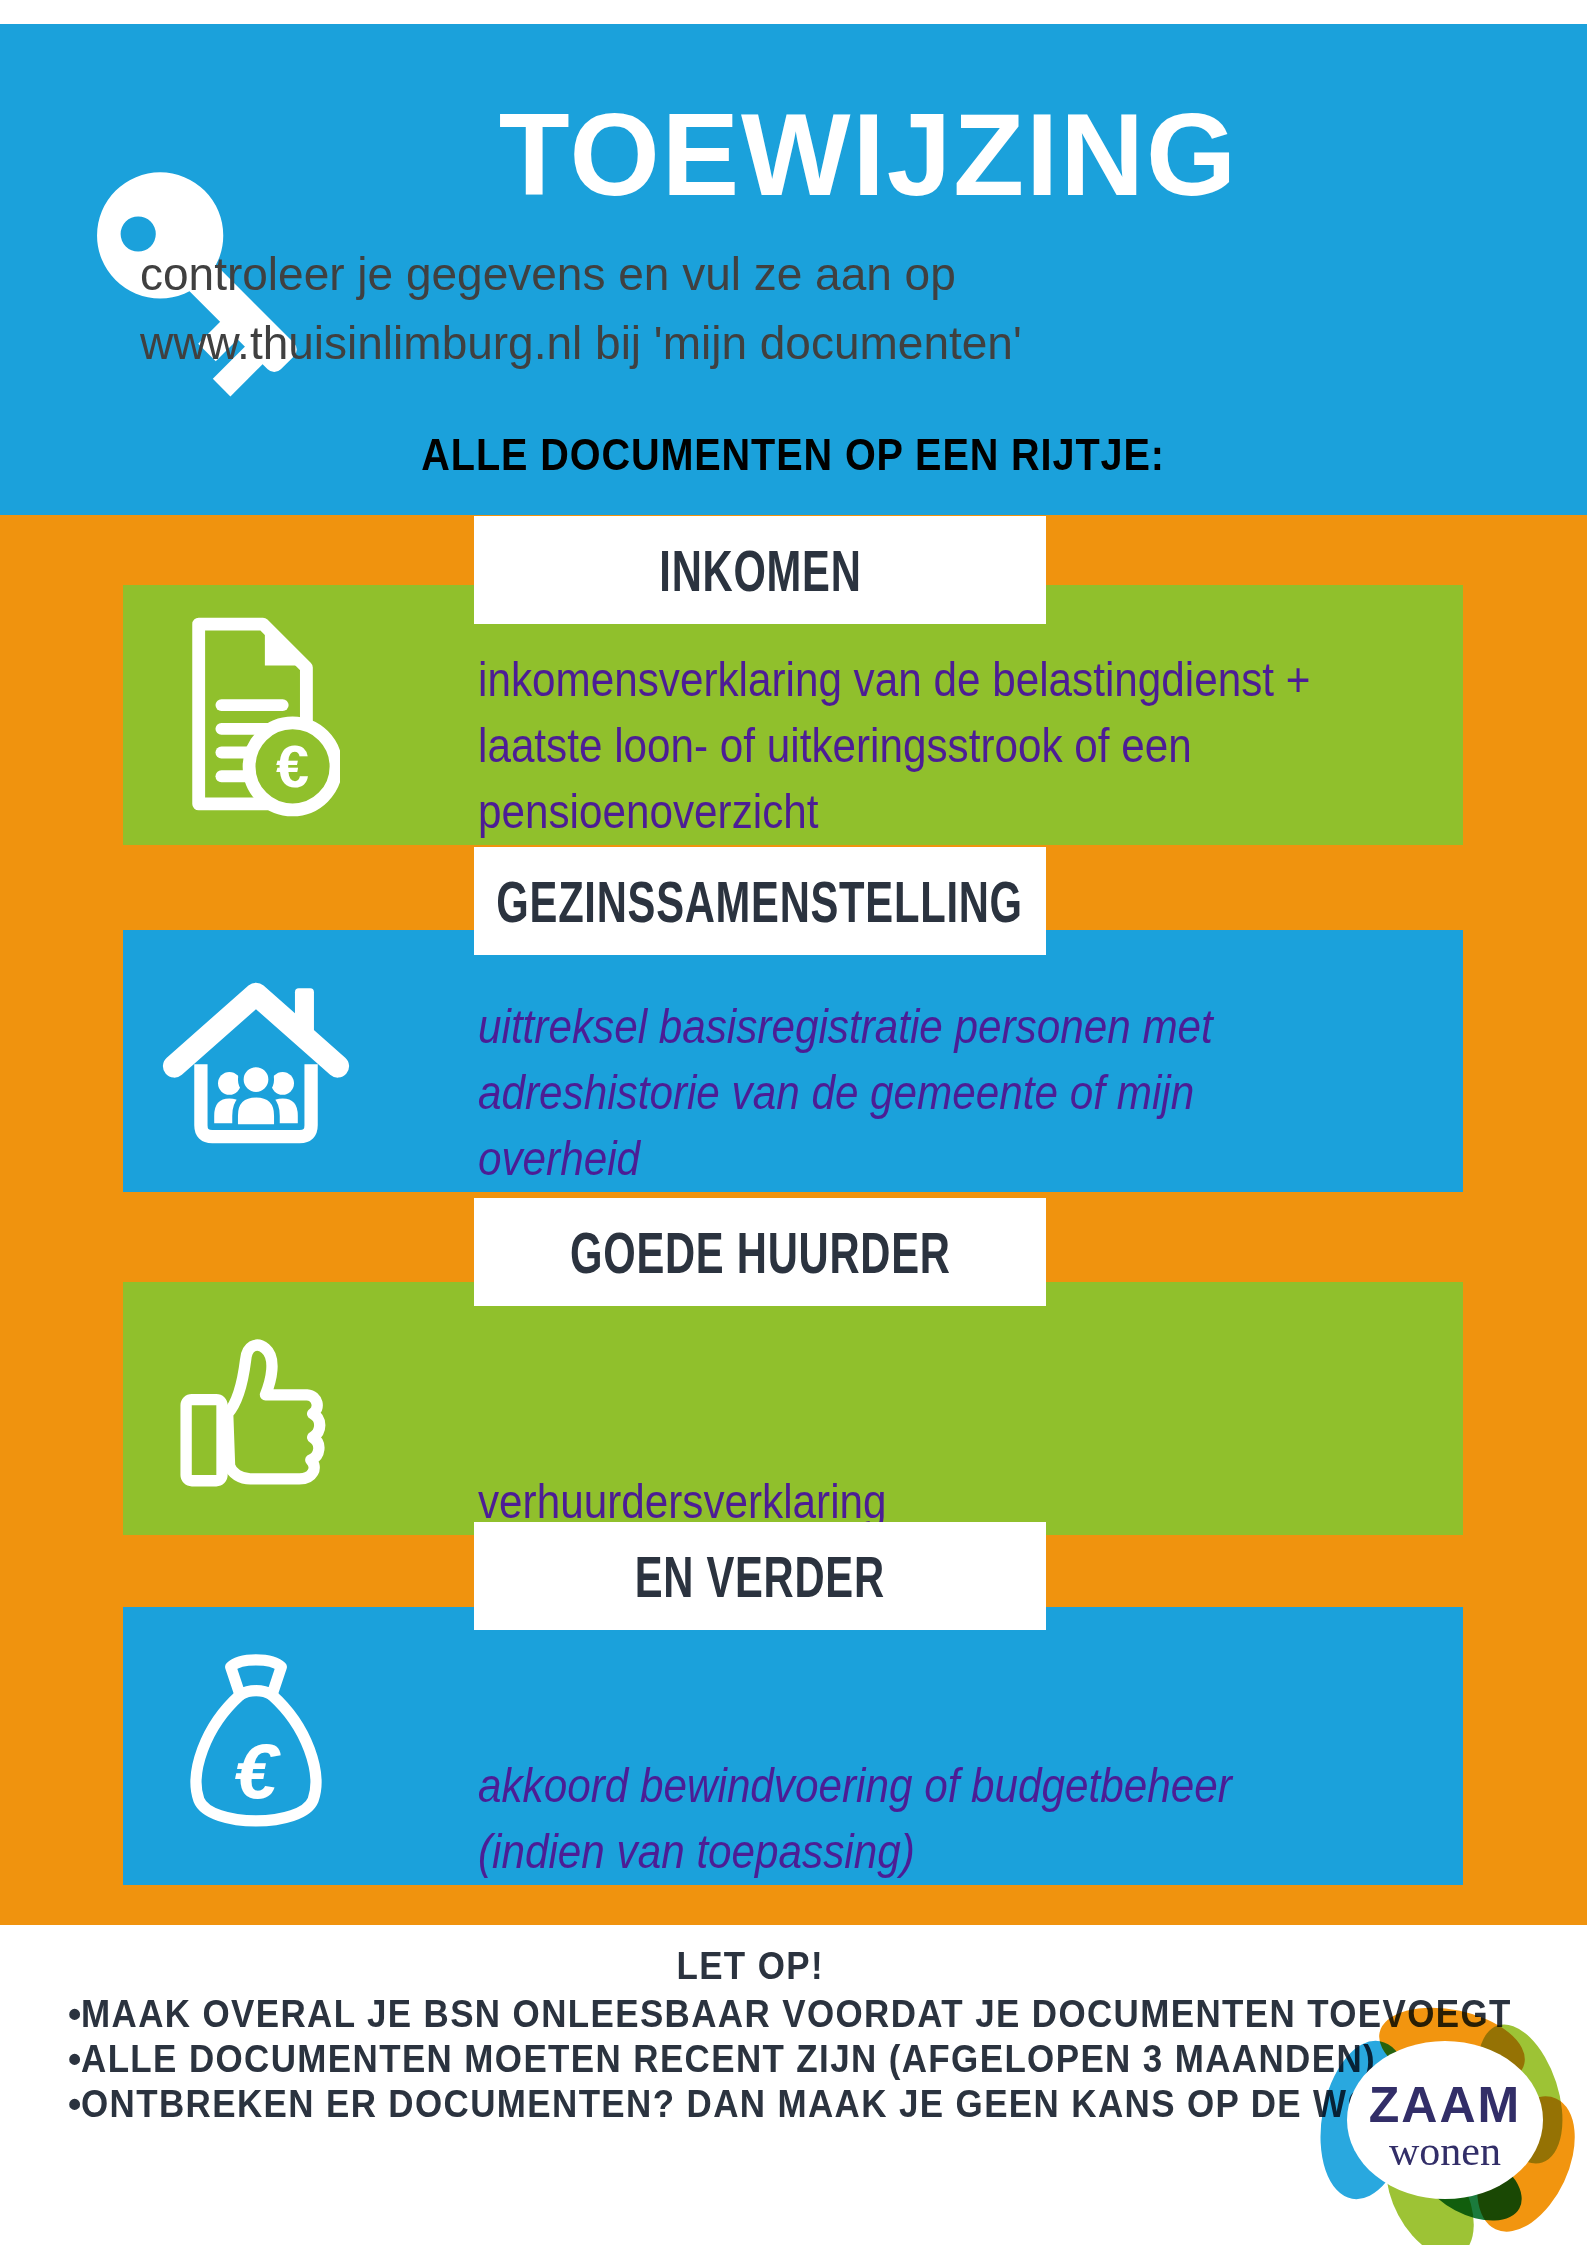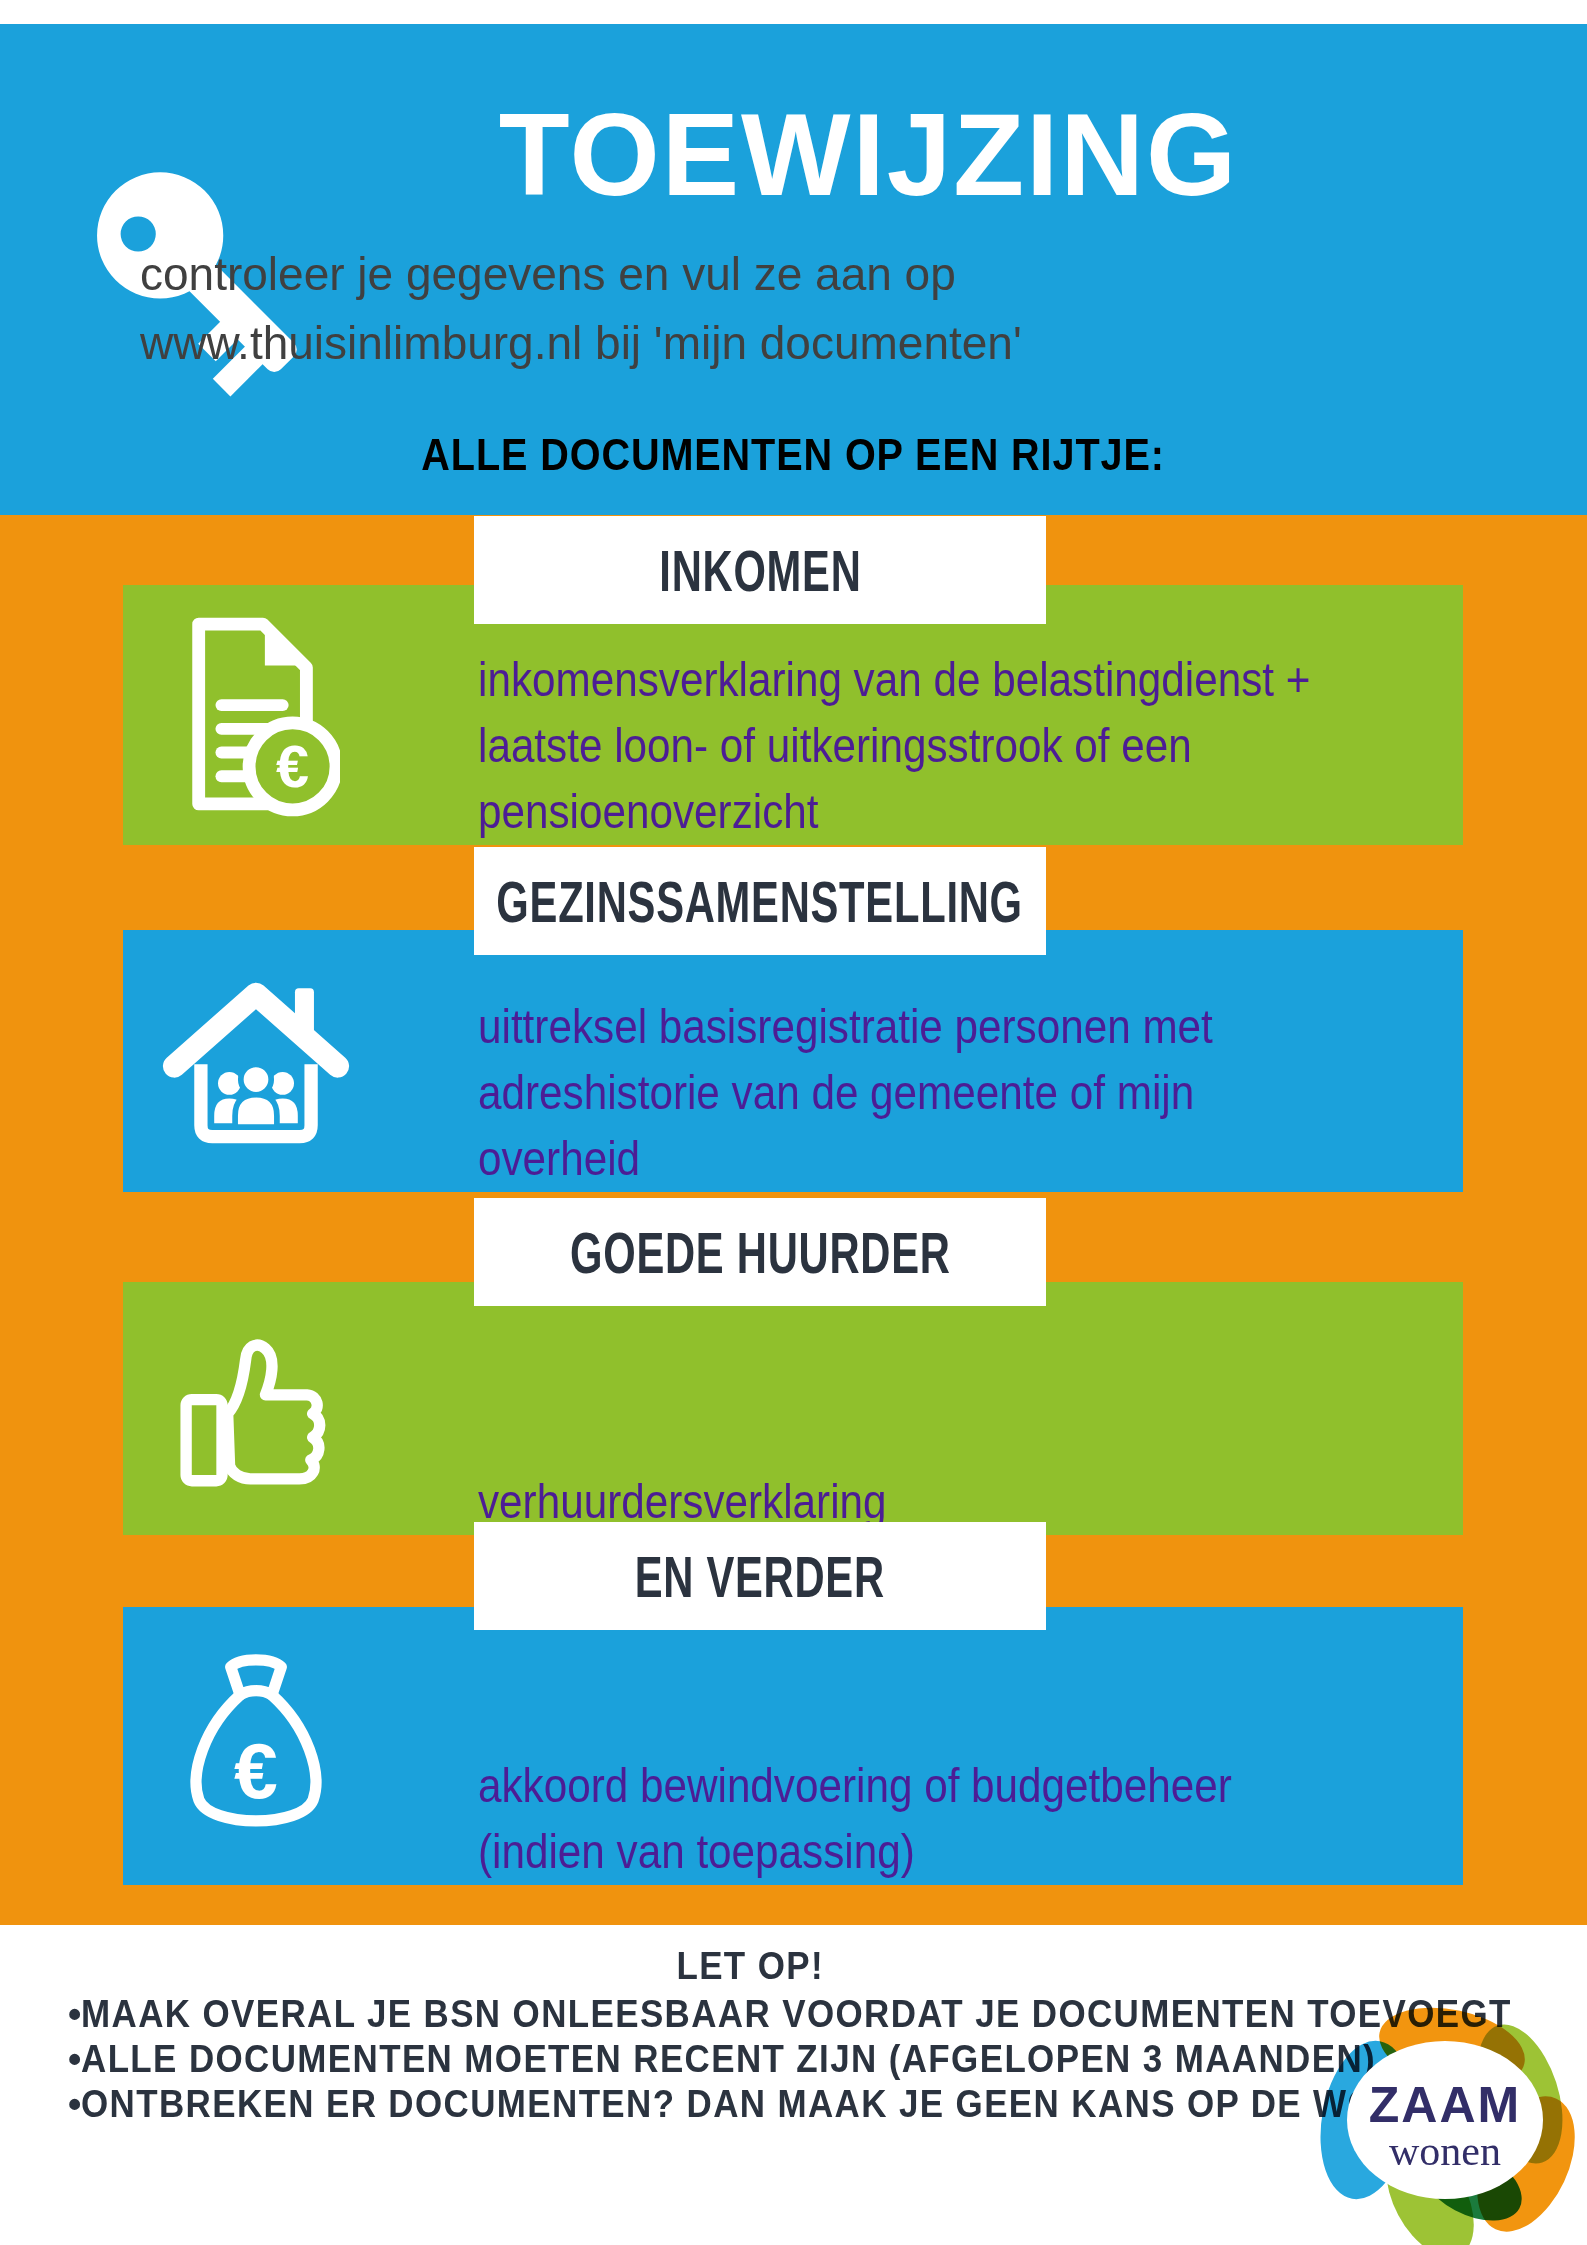--- a/index.html
+++ b/index.html
@@ -18,21 +18,21 @@
            font-size:44px;font-weight:bold;}
   .tagline>span{display:inline-block;transform:scaleX(0.9);letter-spacing:1px;}
   
   .body-bg{left:0;top:515px;width:1587px;height:1410px;background:var(--orange);}
   .sec-label{left:474px;width:572px;height:108px;background:#ffffff;z-index:3;
              display:flex;align-items:center;justify-content:center;color:var(--navy);
              font-size:58px;font-weight:bold;}
   .sec-label>span{display:inline-block;transform:scaleX(0.72);white-space:nowrap;letter-spacing:1px;}
   .box{left:123px;width:1340px;z-index:2;}
   .sec-green{background:var(--green);color:var(--green);}
-  .sec-blue{background:var(--blue);color:var(--blue);}
+  .sec-blue{background:var(--blue);color:var(--blue);font-style:italic;}
   .icon-slot{position:absolute;left:28px;top:0;bottom:0;width:210px;
              display:flex;align-items:center;justify-content:center;}
   .box-text{position:absolute;left:355px;top:0;bottom:0;right:20px;
             display:flex;align-items:flex-end;color:#4c1d95;}
   .box-text>div{font-size:48px;line-height:66px;white-space:pre-line;
                 transform:scaleX(0.88);transform-origin:left center;}
   
   .footer-heading{left:0;width:1500px;top:1945px;text-align:center;color:var(--navy);
                   font-size:38px;font-weight:bold;}
   .footer-heading>span{display:inline-block;transform:scaleX(0.92);letter-spacing:1.5px;}

